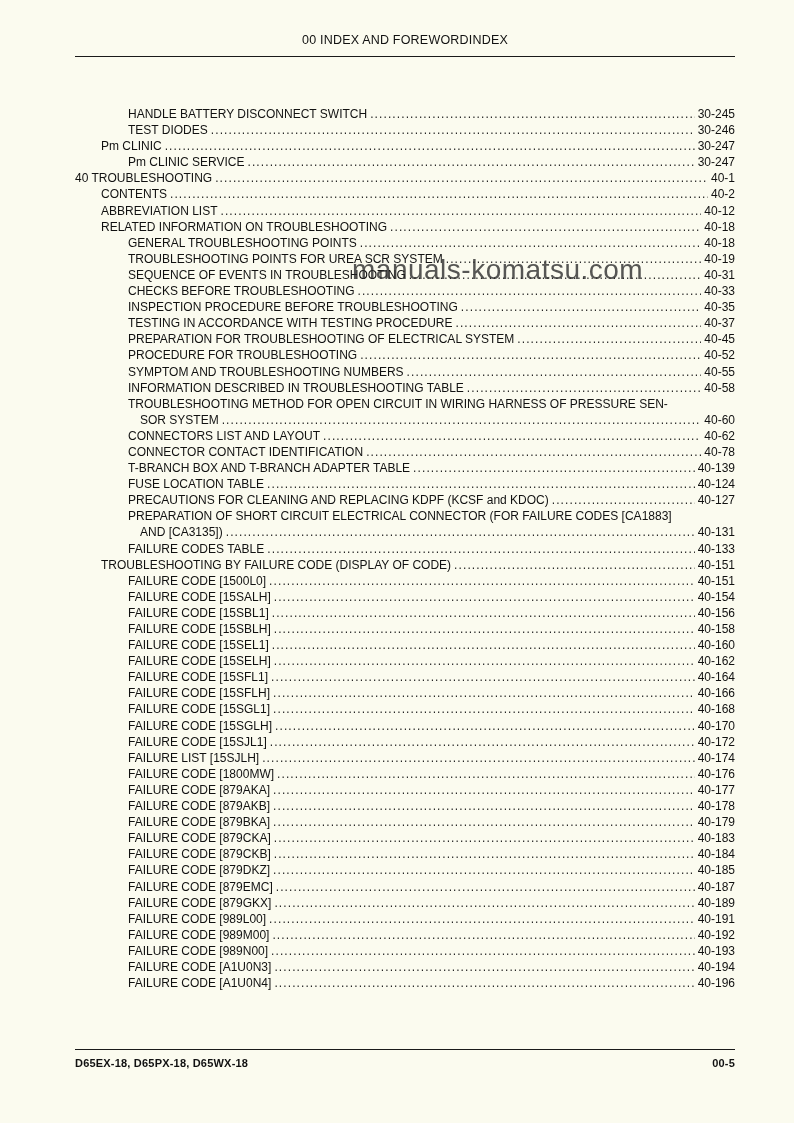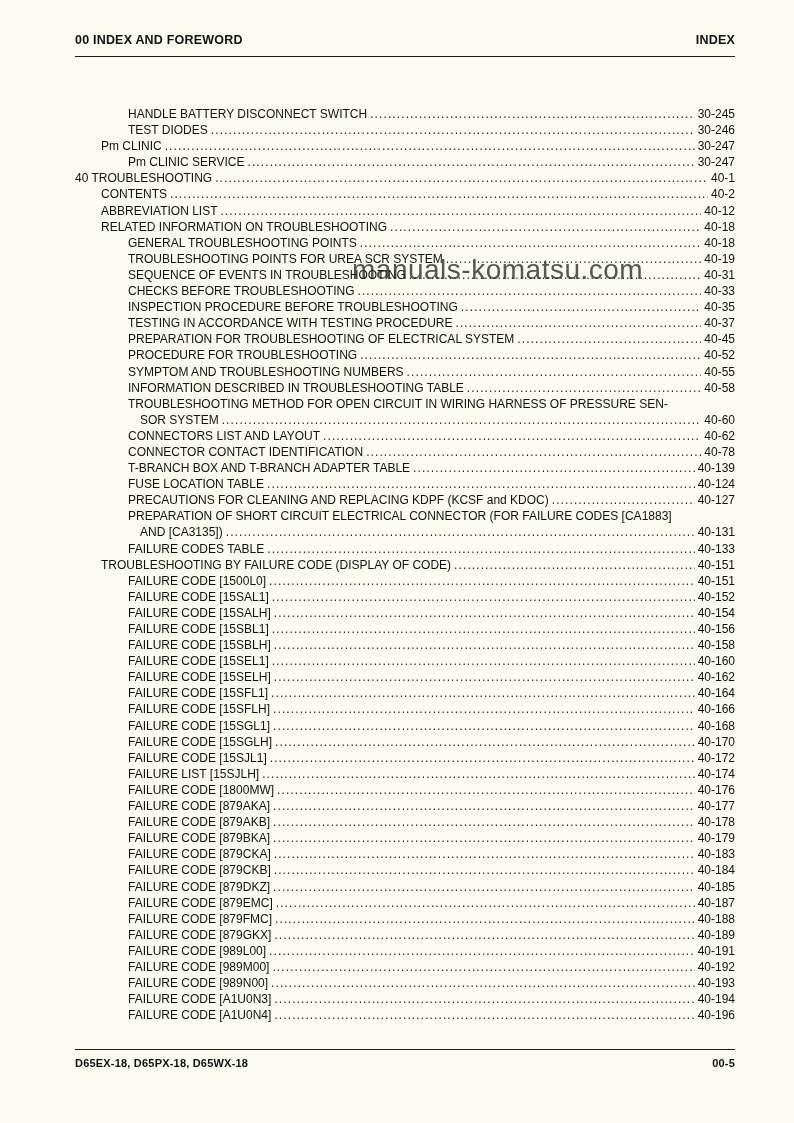--- a/index.html
+++ b/index.html
@@ -11,22 +11,22 @@
     font-family: "Liberation Sans", sans-serif;
     font-size: 12px;
     color: #111;
     overflow: hidden;
     margin: 0 auto;
   }
   .header {
     position: absolute;
     left: 75px; right: 59px; top: 33px;
     display: flex;
-    justify-content: space-between;
-    font-weight: bold;
+    justify-content: center;
+    font-weight: normal;
     font-size: 12.5px;
     letter-spacing: 0.2px;
   }
   .rule {
     position: absolute;
     left: 75px; right: 59px;
     border-top: 1.6px solid #1a1a1a;
   }
   .header-rule { top: 56px; }
   .footer-rule { top: 1049px; }
@@ -231,25 +231,20 @@
         <span class="title">TROUBLESHOOTING BY FAILURE CODE (DISPLAY OF CODE)</span>
         <span class="leader"></span>
         <span class="page-num">40-151</span>
       </div>
       <div class="toc-row lvl2">
         <span class="title">FAILURE CODE [1500L0]</span>
         <span class="leader"></span>
         <span class="page-num">40-151</span>
       </div>
       <div class="toc-row lvl2">
-        <span class="title">FAILURE CODE [15SAL1]</span>
-        <span class="leader"></span>
-        <span class="page-num">40-152</span>
-      </div>
-      <div class="toc-row lvl2">
         <span class="title">FAILURE CODE [15SALH]</span>
         <span class="leader"></span>
         <span class="page-num">40-154</span>
       </div>
       <div class="toc-row lvl2">
         <span class="title">FAILURE CODE [15SBL1]</span>
         <span class="leader"></span>
         <span class="page-num">40-156</span>
       </div>
       <div class="toc-row lvl2">
@@ -329,25 +324,20 @@
       </div>
       <div class="toc-row lvl2">
         <span class="title">FAILURE CODE [879DKZ]</span>
         <span class="leader"></span>
         <span class="page-num">40-185</span>
       </div>
       <div class="toc-row lvl2">
         <span class="title">FAILURE CODE [879EMC]</span>
         <span class="leader"></span>
         <span class="page-num">40-187</span>
-      </div>
-      <div class="toc-row lvl2">
-        <span class="title">FAILURE CODE [879FMC]</span>
-        <span class="leader"></span>
-        <span class="page-num">40-188</span>
       </div>
       <div class="toc-row lvl2">
         <span class="title">FAILURE CODE [879GKX]</span>
         <span class="leader"></span>
         <span class="page-num">40-189</span>
       </div>
       <div class="toc-row lvl2">
         <span class="title">FAILURE CODE [989L00]</span>
         <span class="leader"></span>
         <span class="page-num">40-191</span>

